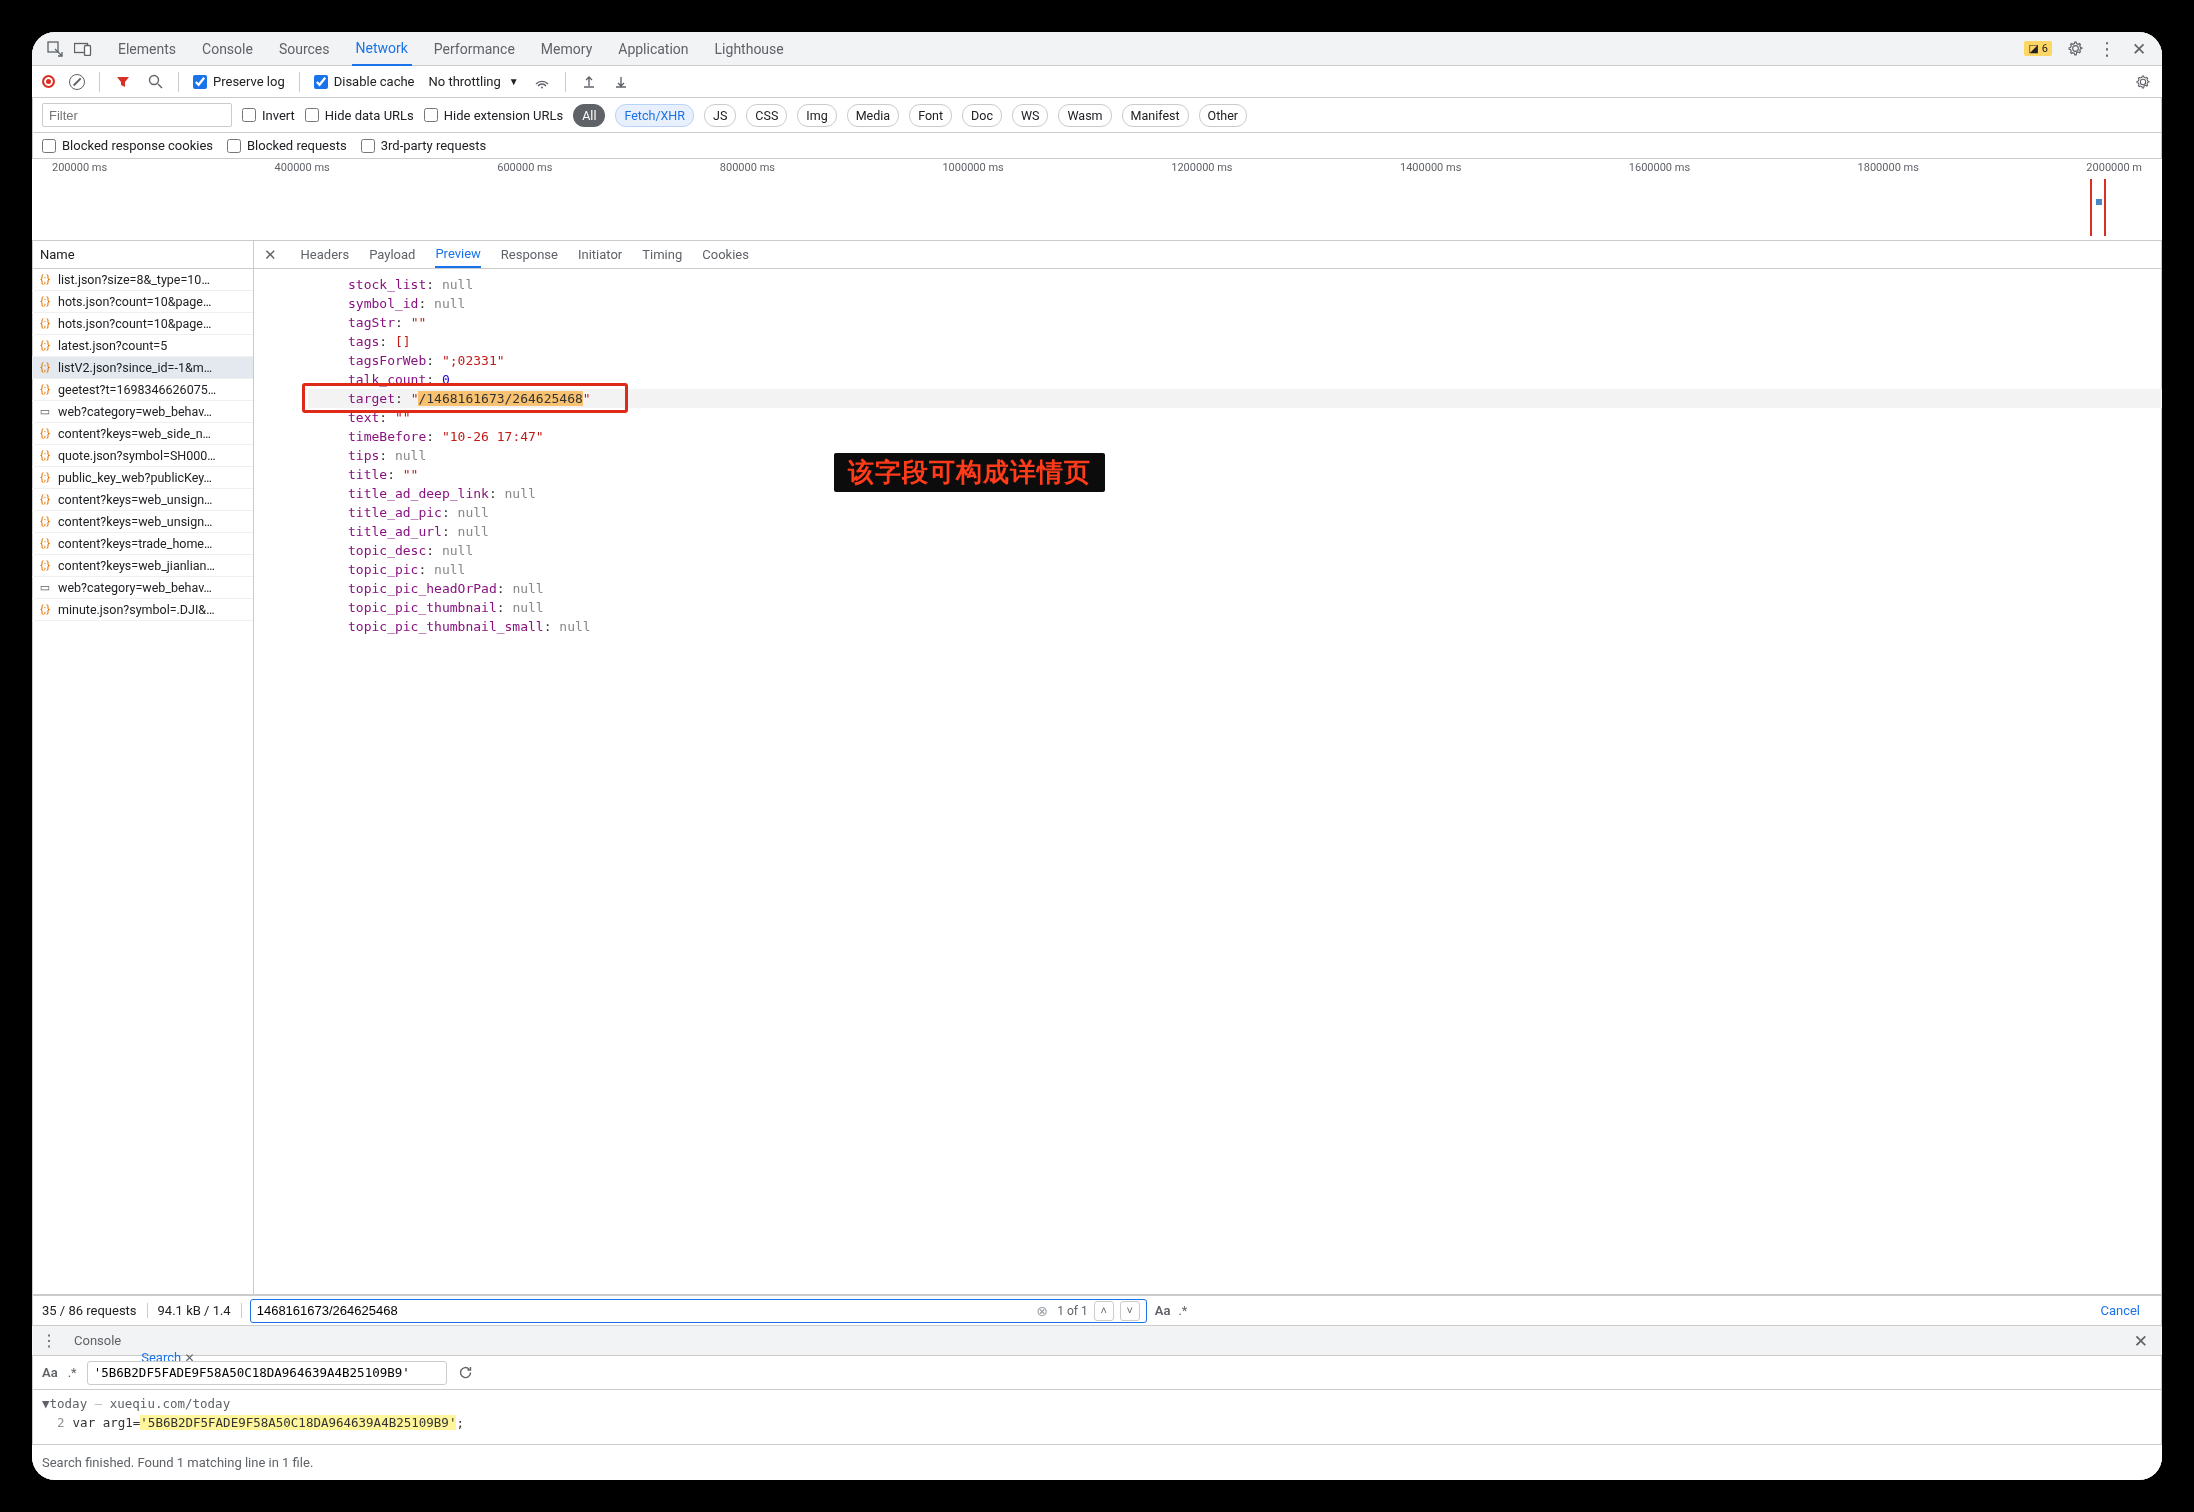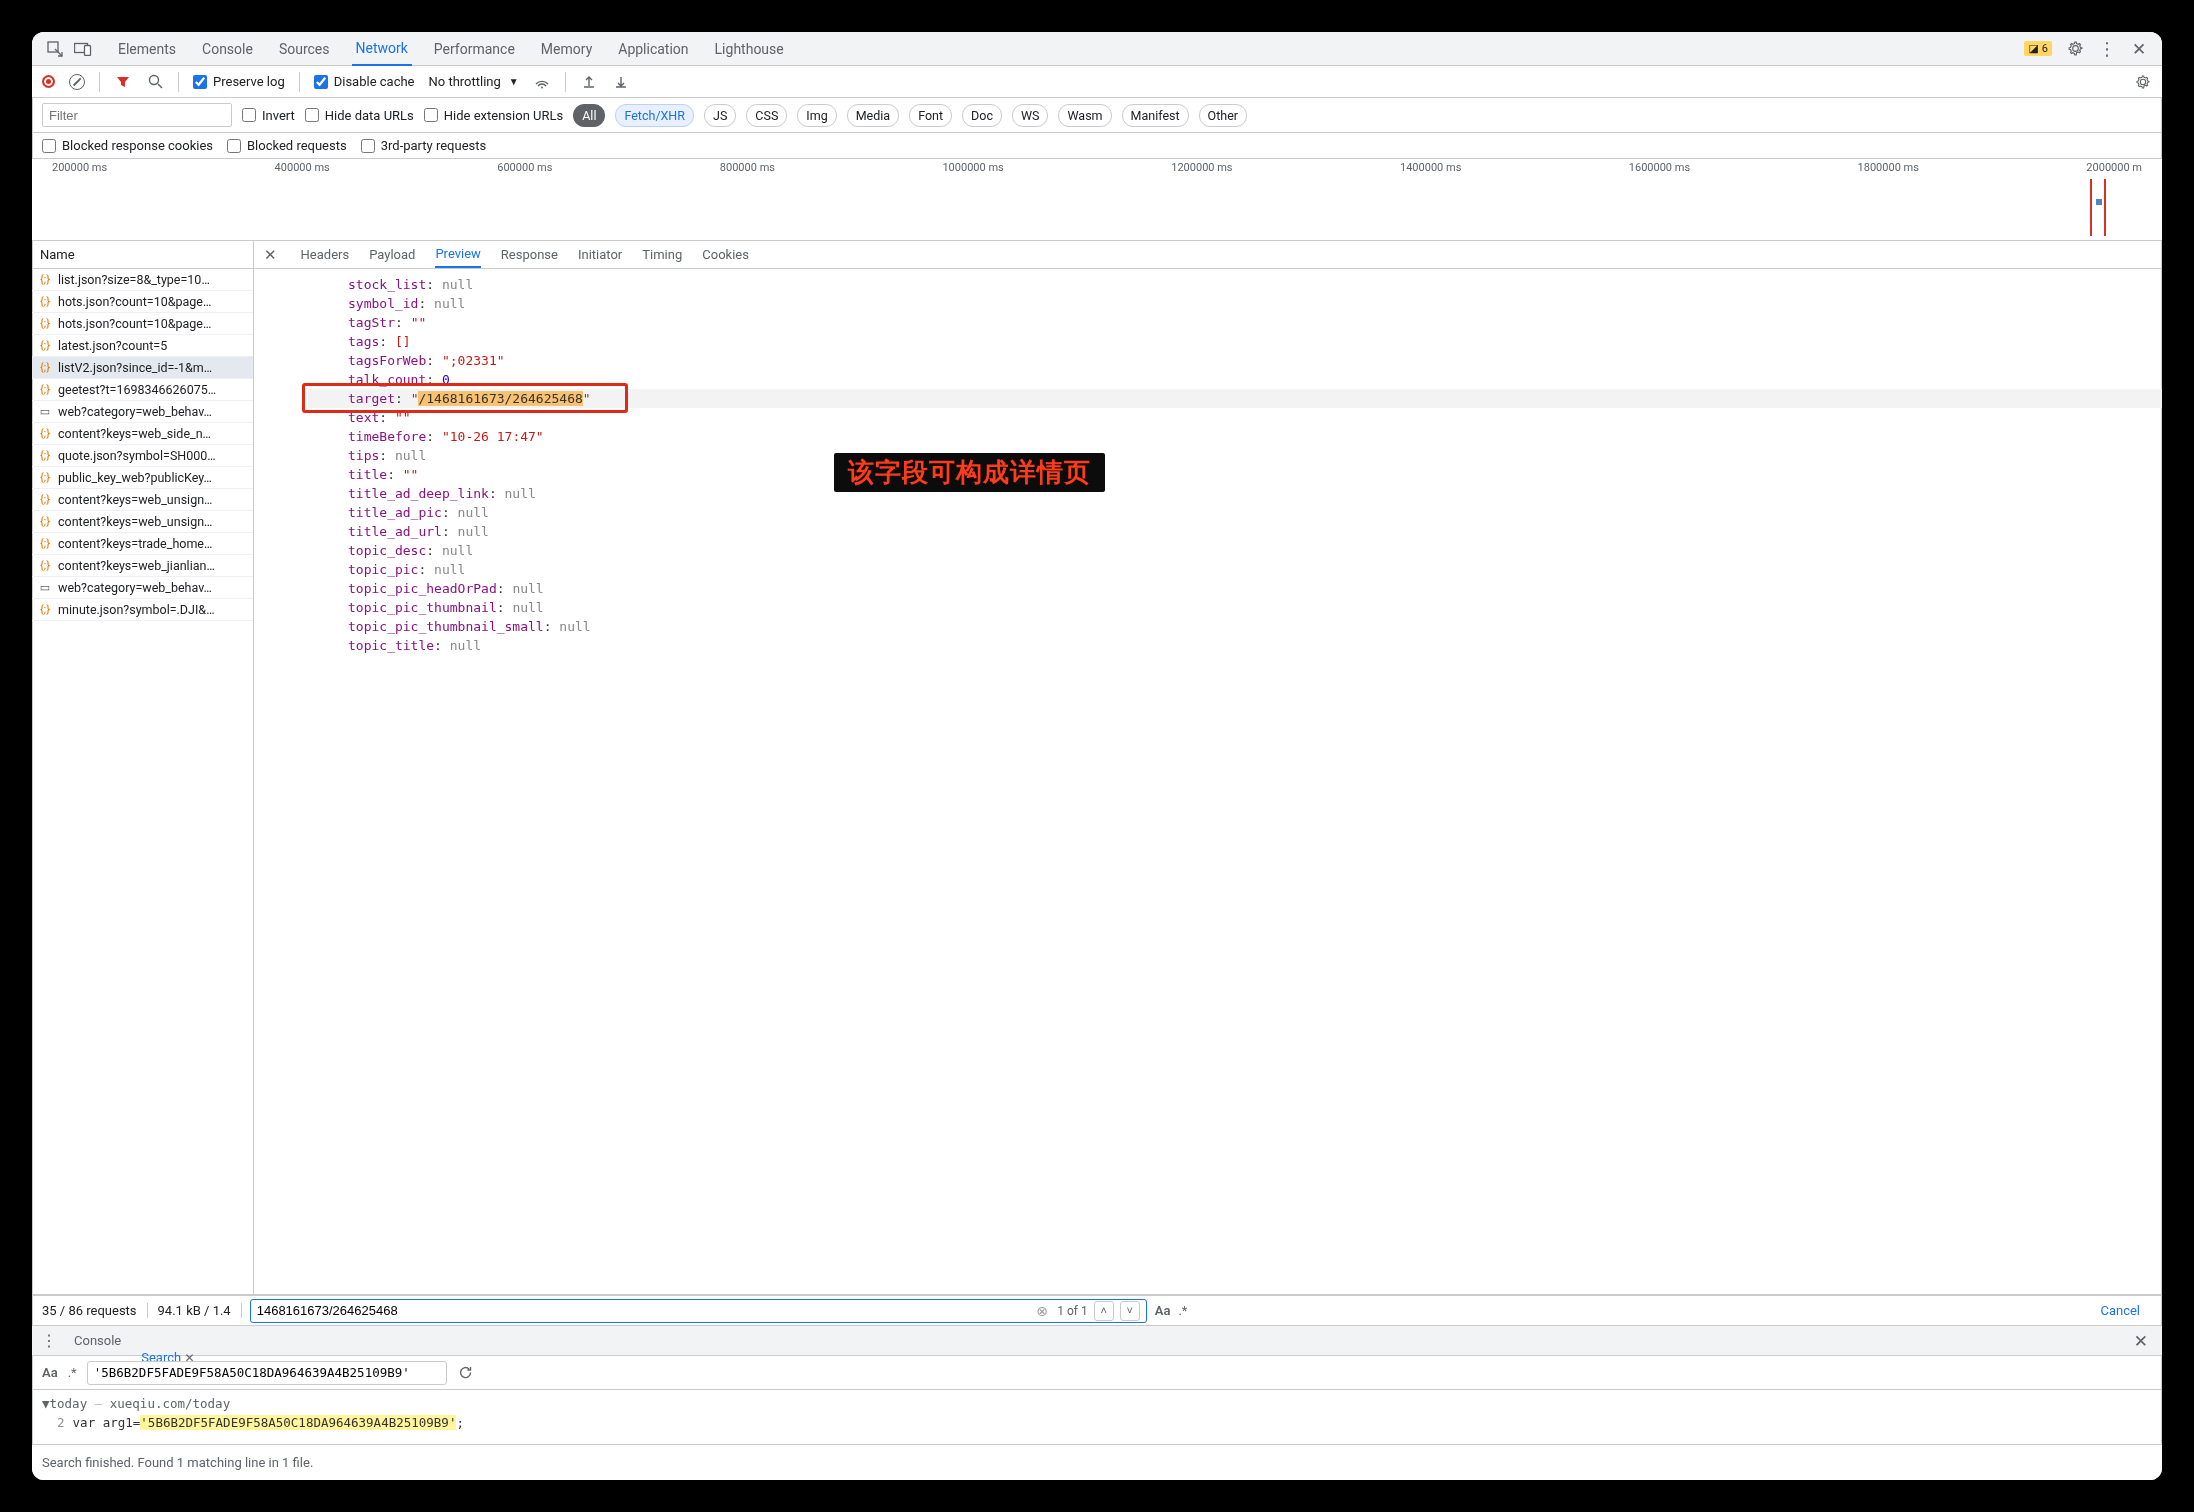--- a/index.html
+++ b/index.html
@@ -1,17 +1,17 @@
 <!DOCTYPE html>
 <html><head>
 <meta charset="utf-8">
 <style>
   * { box-sizing: border-box; margin: 0; padding: 0; }
   html, body { width:100%; height:100%; background:#000; font-family:-apple-system,BlinkMacSystemFont,"Segoe UI",Roboto,Helvetica,Arial,sans-serif; font-size:14px; color:#333; }
-  .window { position:absolute; left:32px; top:32px; right:32px; bottom:32px; background:#fff; border-radius:12px; overflow:hidden; display:flex; flex-direction:column; box-shadow:0 0 0 1px #ccc inset;}
+  .window { position:absolute; left:32px; top:32px; right:32px; bottom:32px; background:#fff; border-radius:23px; overflow:hidden; display:flex; flex-direction:column; box-shadow:0 0 0 1px #ccc inset;}
   .tabbar { display:flex; align-items:center; height:34px; border-bottom:1px solid #cbcbcb; background:#f1f3f4; padding:0 8px; gap:8px;}
   .tabbar .left-tools{display:flex;gap:10px;align-items:center;padding:0 6px;}
   .tabbar .tabs{display:flex;gap:18px;align-items:center;margin-left:8px;}
   .tabbar .tab{padding:8px 4px;font-size:14px;color:#5f6368;cursor:pointer;}
   .tabbar .tab.active{color:#1a73e8;border-bottom:2px solid #1a73e8;}
   .tabbar .spacer{flex:1;}
   .tabbar .right-tools{display:flex;align-items:center;gap:14px;padding-right:6px;}
   .warn-badge{background:#fdd663;color:#202124;font-size:11px;padding:1px 4px;border-radius:2px;display:flex;align-items:center;gap:3px;}
   .icon{display:inline-flex;align-items:center;justify-content:center;width:18px;height:18px;color:#5f6368;}
   .toolbar{display:flex;align-items:center;gap:14px;height:32px;padding:0 10px;border-bottom:1px solid #cbcbcb;background:#fff;}
@@ -343,21 +343,20 @@
           <div class="row"><span class="k">tips</span>: <span class="v-null">null</span></div>
           <div class="row"><span class="k">title</span>: <span class="v-str">""</span></div>
           <div class="row"><span class="k">title_ad_deep_link</span>: <span class="v-null">null</span></div>
           <div class="row"><span class="k">title_ad_pic</span>: <span class="v-null">null</span></div>
           <div class="row"><span class="k">title_ad_url</span>: <span class="v-null">null</span></div>
           <div class="row"><span class="k">topic_desc</span>: <span class="v-null">null</span></div>
           <div class="row"><span class="k">topic_pic</span>: <span class="v-null">null</span></div>
           <div class="row"><span class="k">topic_pic_headOrPad</span>: <span class="v-null">null</span></div>
           <div class="row"><span class="k">topic_pic_thumbnail</span>: <span class="v-null">null</span></div>
           <div class="row"><span class="k">topic_pic_thumbnail_small</span>: <span class="v-null">null</span></div>
-          <div class="row"><span class="k">topic_title</span>: <span class="v-null">null</span></div>
         </div>
     </div>
   </div>
 
   <div class="status-find">
     <div class="stats">
       <span>35 / 86 requests</span>
     </div>
     <div class="stats" style="border-right:1px solid #cbcbcb;">
       <span>94.1 kB / 1.4</span>

